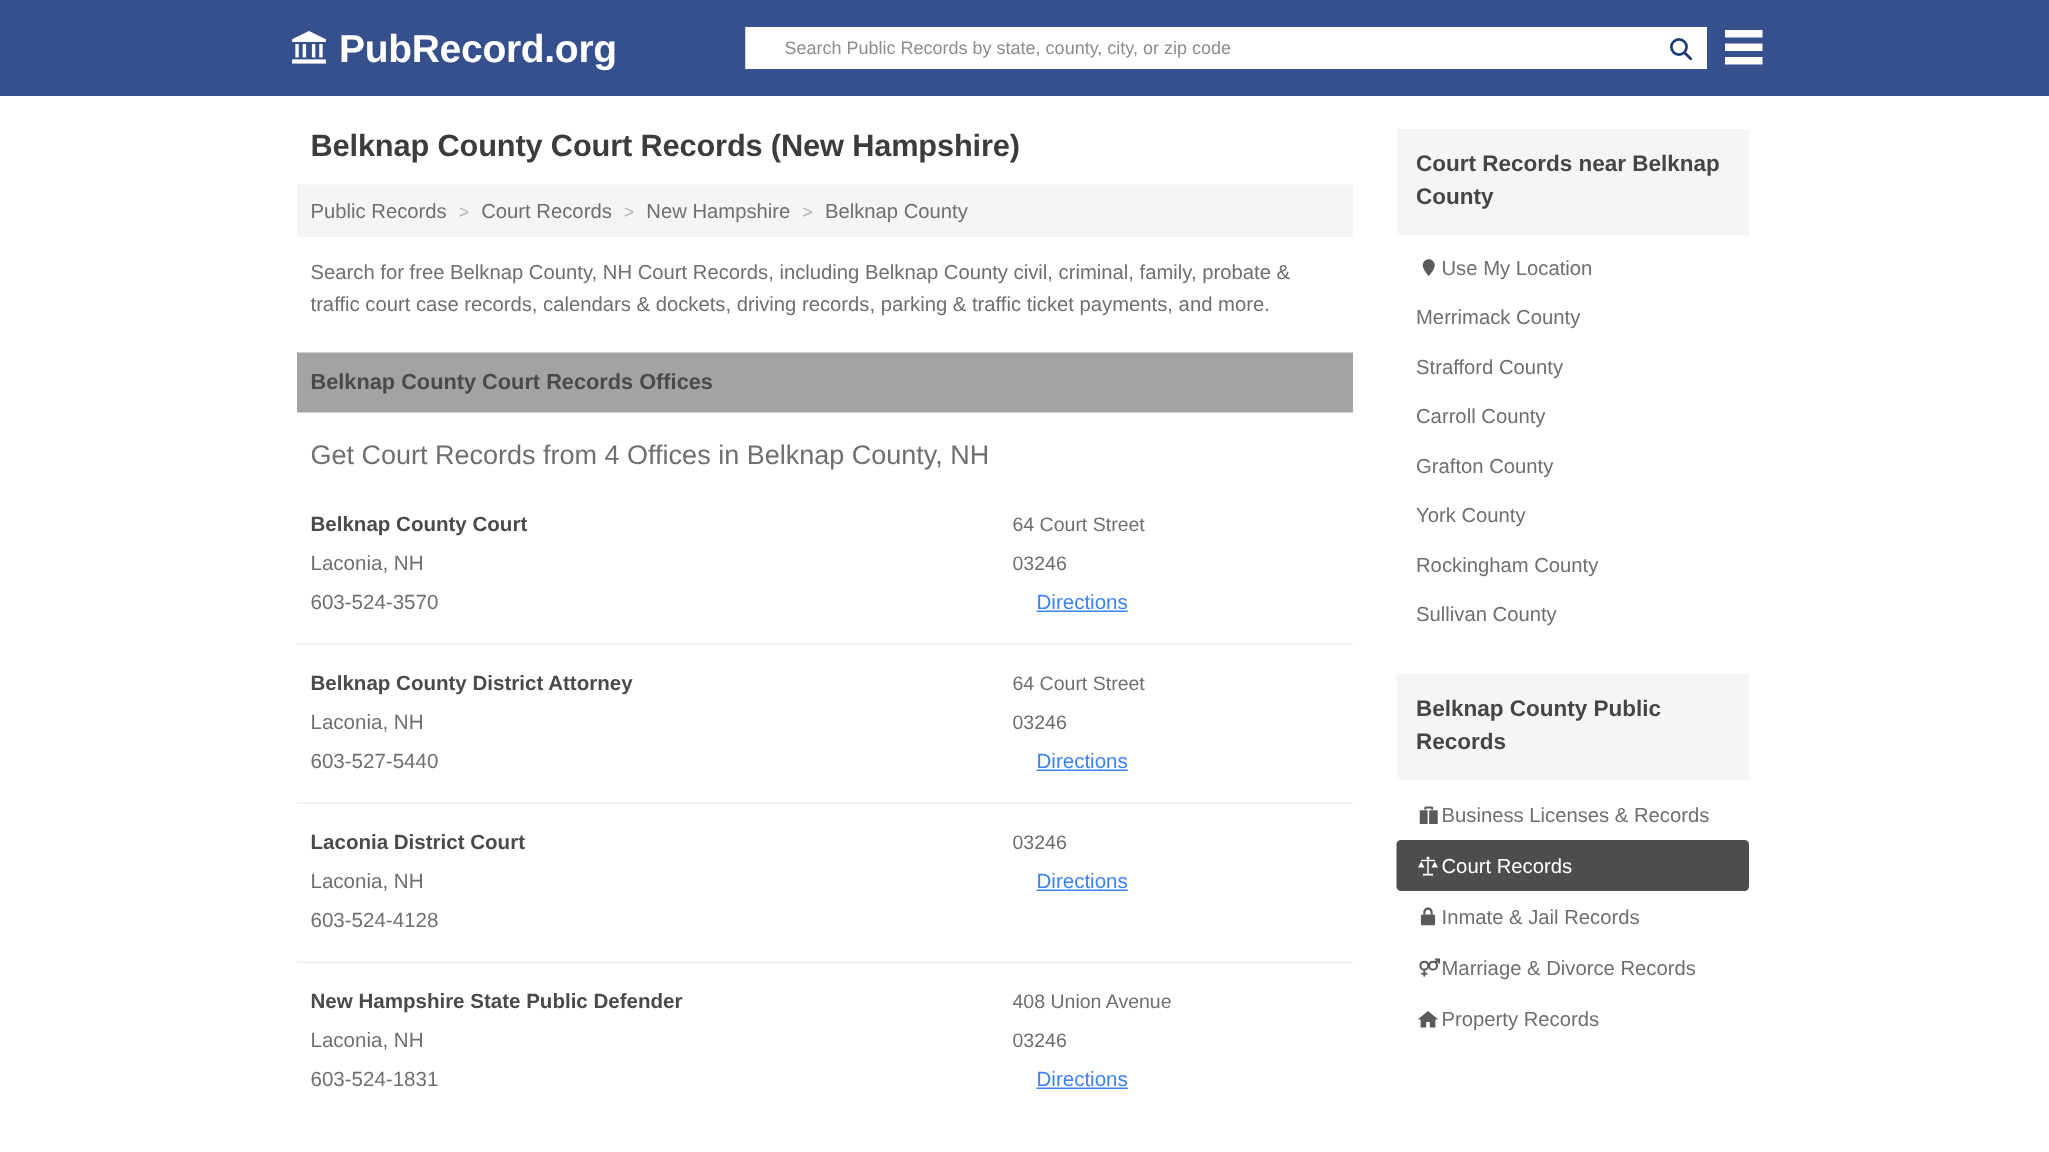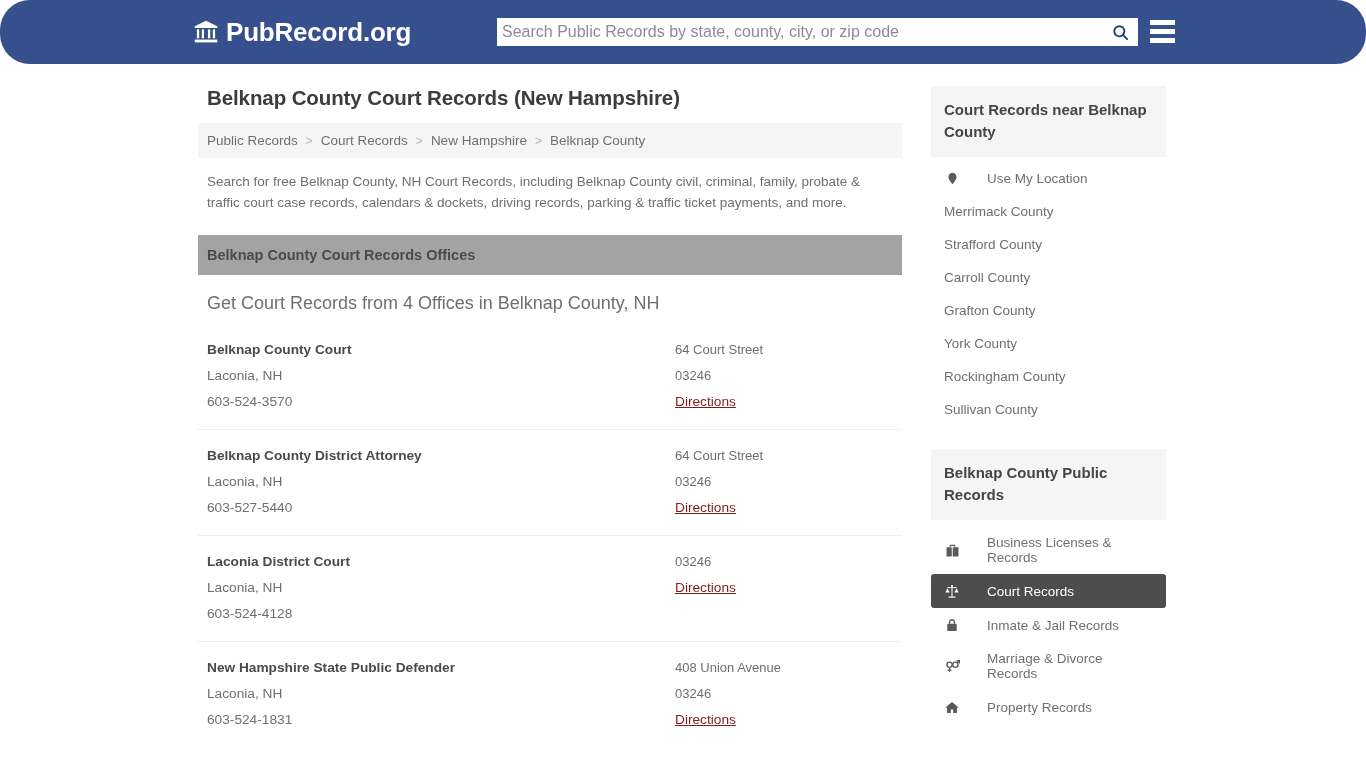--- a/index.html
+++ b/index.html
@@ -11,21 +11,20 @@
     font-family: "Liberation Sans", sans-serif;
     -webkit-font-smoothing: antialiased;
   }
 
   
   .site-header {
     height: 64px;
     background: #35508c;
     display: flex;
     position: relative;
-    border-radius: 30px;
   }
   .brand {
     display: flex;
     align-items: center;
     gap: 7px;
     margin-left: 193px;
     text-decoration: none;
   }
   .brand-icon { width: 26px; height: 26px; display: block; flex: none; }
   .brand-text {
@@ -44,23 +43,23 @@
     background: #ffffff;
     display: flex;
     align-items: center;
     border: 1px solid #ffffff;
   }
   .search-input {
     flex: 1;
     height: 100%;
     border: none;
     outline: none;
-    padding: 0 4px;
+    padding: 0 25px;
     font-family: "Liberation Sans", sans-serif;
-    font-size: 16px;
+    font-size: 12px;
     color: #333;
     background: transparent;
   }
   .search-input::placeholder { color: #8d8d8d; }
   .search-btn {
     width: 34px; height: 100%;
     background: transparent;
     border: none;
     cursor: pointer;
     display: flex; align-items: center; justify-content: center;
@@ -171,39 +170,40 @@
     color: #6f6f6f;
     line-height: 26px;
   }
   .office-addr {
     font-size: 13px;
     color: #6f6f6f;
     line-height: 26px;
   }
   a.directions {
     font-size: 13.7px;
-    color: #7f1d1d;
+    color: #3b82f6;
     line-height: 26px;
     display: inline-block;
+    margin-left: 16px;
   }
 
   
   .side-head {
     background: #f5f5f5;
     padding: 13px 13px 14px 13px;
     font-size: 15px;
     font-weight: bold;
     color: #454545;
     line-height: 22px;
   }
   .side-list { padding-top: 4px; }
   .side-item {
     display: flex;
     align-items: center;
-    gap: 27px;
+    gap: 1px;
     padding: 9px 13px;
     font-size: 13.5px;
     color: #6f6f6f;
     text-decoration: none;
     border-radius: 3px;
   }
   .side-item.active {
     background: #4d4d4d;
     color: #ffffff;
   }

